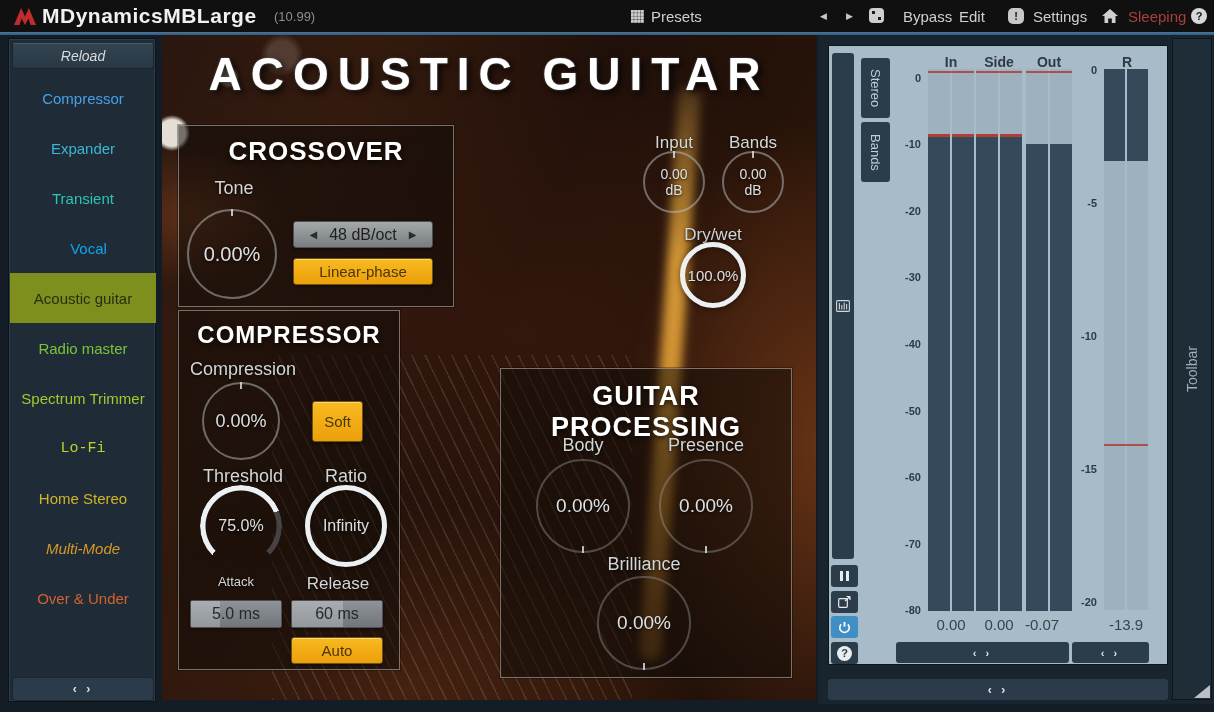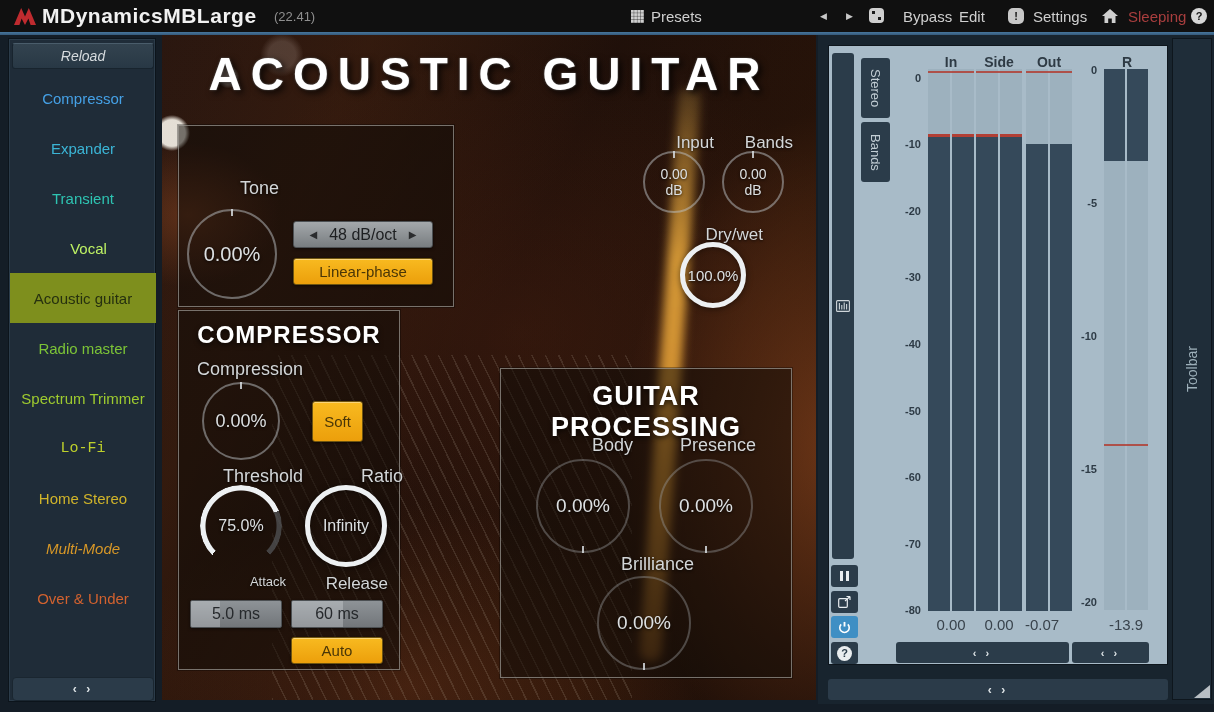--- a/index.html
+++ b/index.html
@@ -57,21 +57,21 @@
   .strings { position:absolute; left:110px; top:320px; width:360px; height:345px;
              background:repeating-linear-gradient(64deg, rgba(210,200,180,.14) 0 1.5px, transparent 1.5px 12px); }
   .heading { position:absolute; left:0; top:12px; width:654px; text-align:center; color:#ffffff;
              font-size:46px; font-weight:800; letter-spacing:9px;
              text-shadow:0 0 2px #6a6a6a, 3px 3px 7px rgba(0,0,0,.85); }
 
   .panel { position:absolute; background:rgba(16,11,8,.52); border:1px solid rgba(158,155,150,.7);
            box-shadow:0 0 0 1px rgba(0,0,0,.3); }
   .panel-title { position:absolute; left:0; width:100%; text-align:center; color:#ffffff; font-weight:bold;
                  letter-spacing:1px; text-shadow:0 2px 5px rgba(0,0,0,.7); }
-  .klabel { position:absolute; color:#d3d6d8; text-align:right; font-size:18px; text-shadow:0 1px 3px rgba(0,0,0,.8); }
+  .klabel { position:absolute; color:#d3d6d8; text-align:center; font-size:18px; text-shadow:0 1px 3px rgba(0,0,0,.8); }
 
   .knob { position:absolute; border-radius:50%; }
   .ring-thin { border:2px solid rgba(188,193,198,.5); }
   .ring-dim  { border:2px solid rgba(150,152,155,.42); }
   .ring-full { border:5px solid #edf0f2; box-shadow:0 1px 6px rgba(0,0,0,.5), inset 0 1px 5px rgba(0,0,0,.35); }
   .arc { position:absolute; inset:0; border-radius:50%;
          background:conic-gradient(from 225deg, #eef1f3 0deg 203deg, rgba(95,100,105,.6) 203deg 270deg, transparent 270deg 360deg);
          -webkit-mask:radial-gradient(farthest-side, transparent calc(100% - 6px), #000 calc(100% - 5px));
          mask:radial-gradient(farthest-side, transparent calc(100% - 6px), #000 calc(100% - 5px)); }
   .tickmark { position:absolute; left:50%; width:2px; height:7px; background:rgba(214,218,222,.85); transform:translateX(-50%); }
@@ -127,21 +127,21 @@
 </head>
 <body>
 
 <div id="stage">
 
   <div class="topbar">
     <svg style="position:absolute;left:13px;top:6px" width="24" height="20" viewBox="0 0 24 20">
         <path d="M1 19 L8.2 2 L12 10.5 L15.8 2 L23 19 L17.6 19 L15.4 12.6 L12 19 L8.6 12.6 L6.4 19 Z" fill="#bf2b2f"></path>
       </svg>
     <span class="tb tb-title">MDynamicsMBLarge</span>
-    <span class="tb tb-version">(22.41)</span>
+    <span class="tb tb-version">(10.99)</span>
     <span class="gridicon"></span>
     <span class="tb tb-text" style="left:651px">Presets</span>
     <span class="tb navarrow" style="left:820px">◀</span>
     <span class="tb navarrow" style="left:846px">▶</span>
     <span class="dice"></span>
     <span class="tb tb-text" style="left:903px">Bypass</span>
     <span class="tb tb-text" style="left:959px">Edit</span>
     <span class="roundbadge" style="left:1008px;top:8px">!</span>
     <span class="tb tb-text" style="left:1033px">Settings</span>
     <svg style="position:absolute;left:1102px;top:9px" width="16" height="14" viewBox="0 0 16 14">
@@ -151,38 +151,39 @@
     <span class="roundbadge helpbadge" style="left:1191px;top:8px">?</span>
   </div>
   <div class="accentline"></div>
 
   <div class="sidebar">
     <div class="reload-btn">Reload</div>
     <div class="sb-list">
       <div class="sb-item" style="color: rgb(69, 161, 230);">Compressor</div>
       <div class="sb-item" style="color: rgb(59, 181, 214);">Expander</div>
       <div class="sb-item" style="color: rgb(46, 196, 178);">Transient</div>
-      <div class="sb-item" style="color: #bef264; margin-left: 11px;">Vocal</div>
+      <div class="sb-item" style="color: #0ea5e9; margin-left: 11px;">Vocal</div>
       <div class="sb-item selected" style="color: rgb(38, 48, 15); background-color: rgb(126, 143, 29);">Acoustic guitar</div>
       <div class="sb-item" style="color: rgb(124, 196, 55);">Radio master</div>
       <div class="sb-item" style="color: rgb(158, 203, 47);">Spectrum Trimmer</div>
       <div class="sb-item" style="color: rgb(189, 208, 43); font-family: Liberation Mono, monospace;">Lo-Fi</div>
       <div class="sb-item" style="color: rgb(208, 180, 42);">Home Stereo</div>
       <div class="sb-item" style="color: rgb(216, 152, 39); font-style: italic;">Multi-Mode</div>
       <div class="sb-item" style="color: rgb(210, 98, 47);">Over &amp; Under</div>
     </div>
     <div class="sb-resize">‹ ›</div>
   </div>
 
   <div class="photo">
     <div class="strip"></div>
     <div class="strings"></div>
     <div class="heading">ACOUSTIC GUITAR</div>
 
     <div class="panel" style="left:16px;top:90px;width:276px;height:182px">
+      <div class="panel-title" style="top:10px;font-size:26px">CROSSOVER</div>
       <div class="klabel" style="left:10px;top:52px;width:90px">Tone</div>
       <div class="knob ring-thin" style="left:8px;top:83px;width:90px;height:90px">
         <div class="tickmark tick-top"></div>
         <div class="kv" style="font-size:20px">0.00%</div>
       </div>
       <div class="selector" style="left:114px;top:95px;width:140px;height:27px">
         <span class="selarrow">◀</span>
         <span>48 dB/oct</span>
         <span class="selarrow">▶</span>
       </div>

